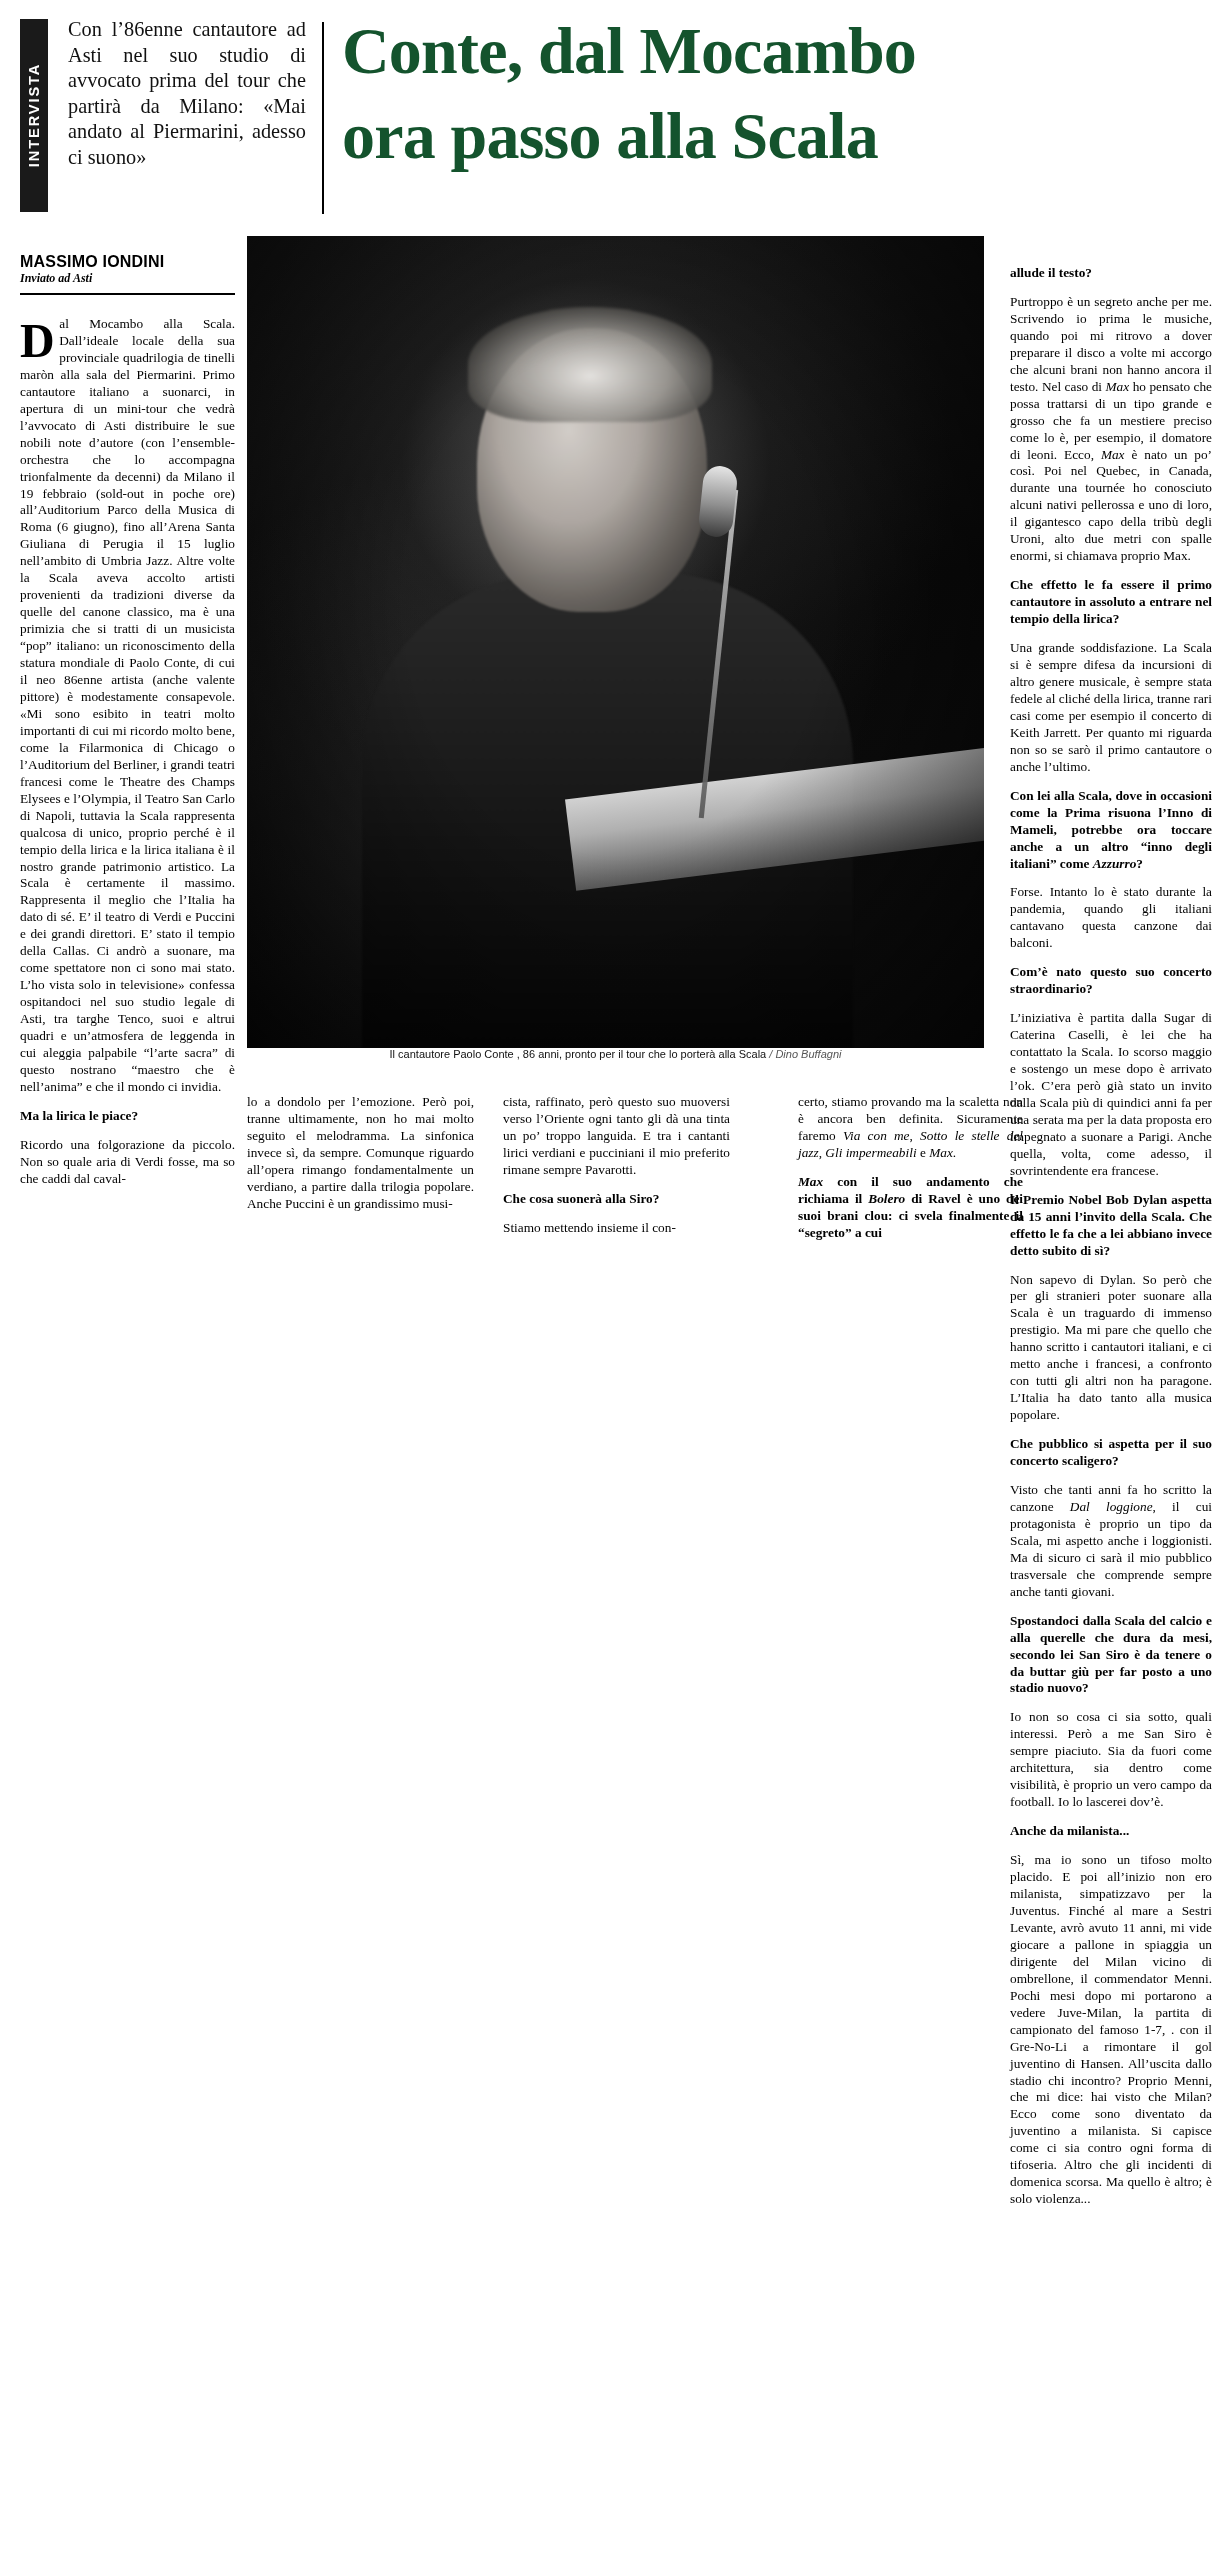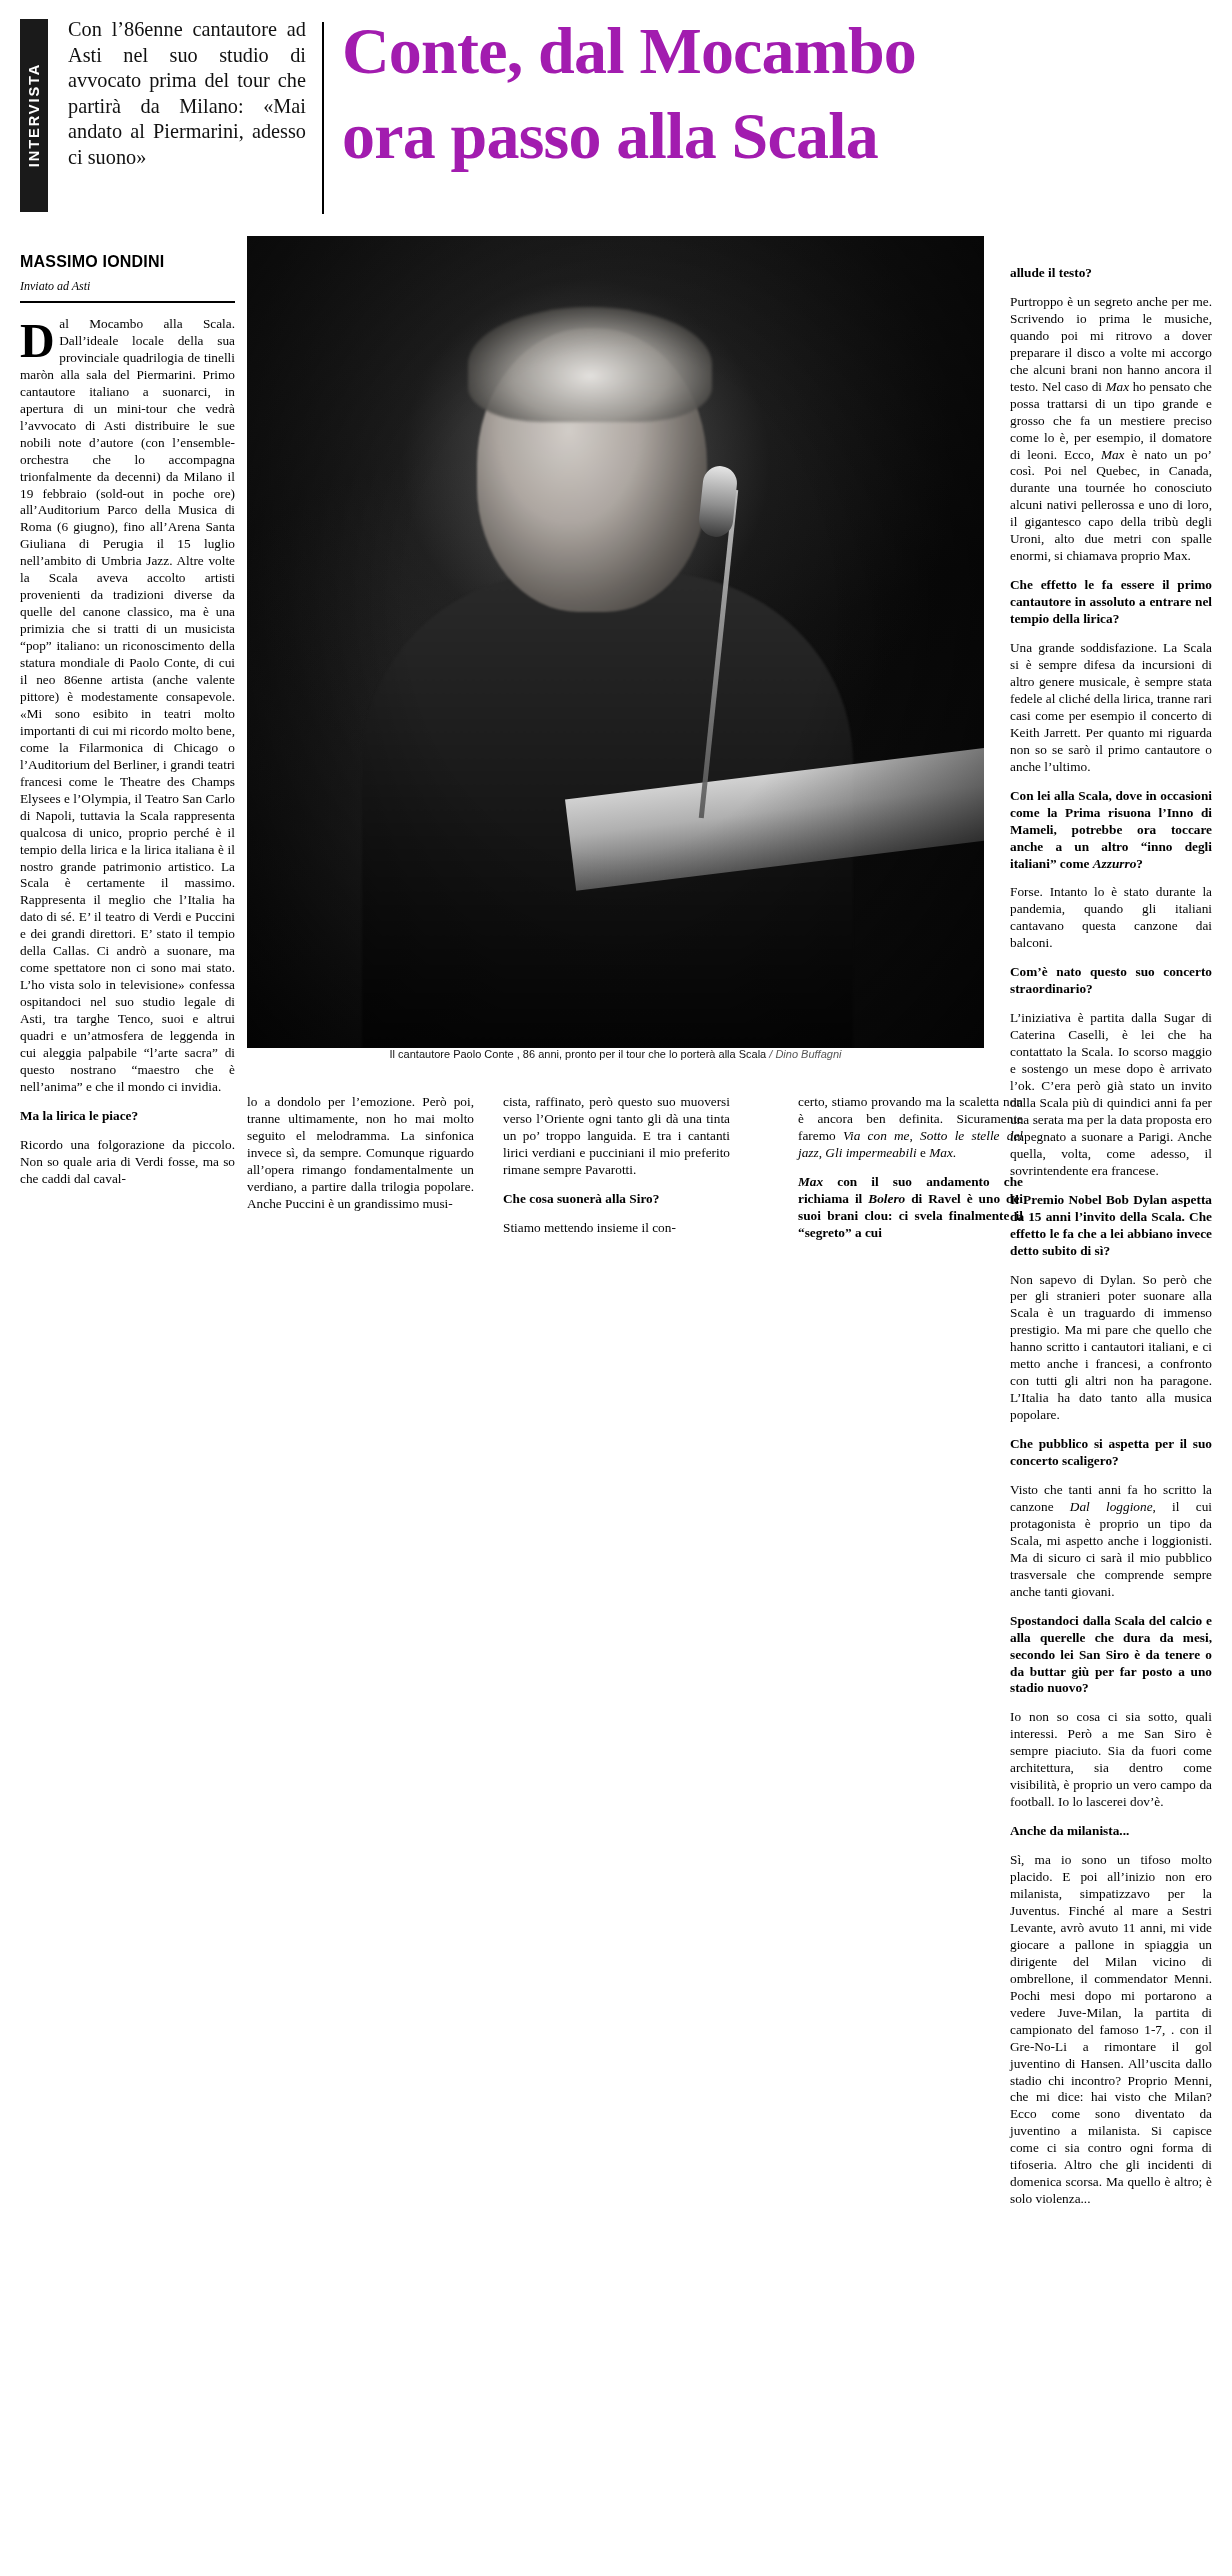--- a/index.html
+++ b/index.html
@@ -76,21 +76,21 @@
   .headline {
     position: absolute;
     left: 322px;
     top: -3.1px;
     width: 874px;
     font-family: "Liberation Serif", serif;
     font-weight: bold;
     font-size: 66px;
     line-height: 1.22;
     letter-spacing: -0.8px;
-    color: #a21caf;
+    color: #14532d;
   }
   .headline .l1, .headline .l2 { display: block; white-space: nowrap; }
   .headline .l2 { margin-top: 4.6px; }
 
   
   .byline {
     position: absolute;
     left: 20px;
     top: 253px;
     width: 215px;
@@ -99,22 +99,23 @@
     font-family: "Liberation Sans", sans-serif;
     font-weight: bold;
     font-size: 16px;
     letter-spacing: 0.2px;
     color: #000;
   }
   .byline .location {
     font-family: "Liberation Serif", serif;
     font-style: italic;
     font-size: 12px;
-    margin-top: 8px;
+    margin-top: 0;
     color: #000;
+    font-weight: bold;
   }
   .byline .rule {
     width: 215px;
     height: 1.5px;
     background: #000;
     margin-top: 7px;
   }
 
   
   .photo-block {

